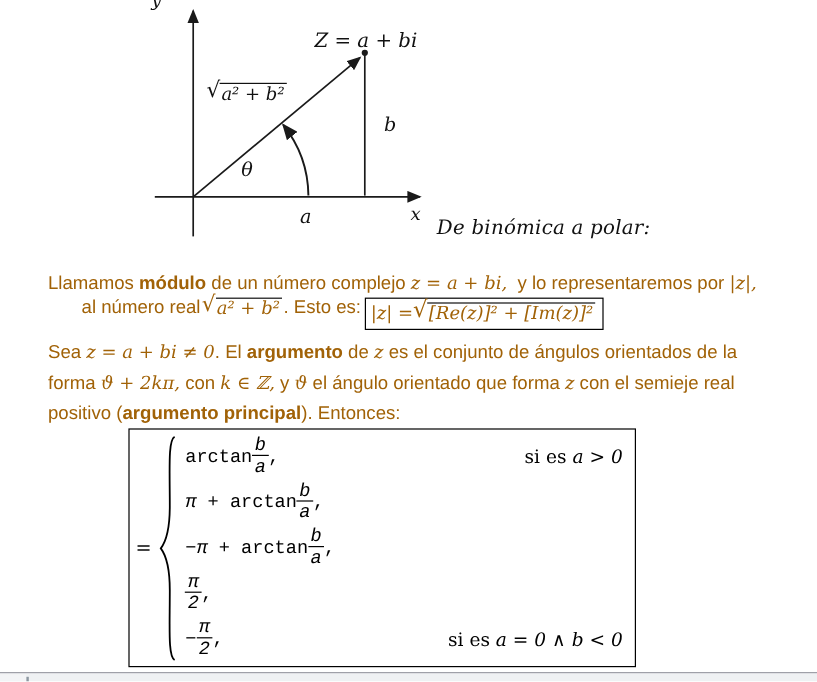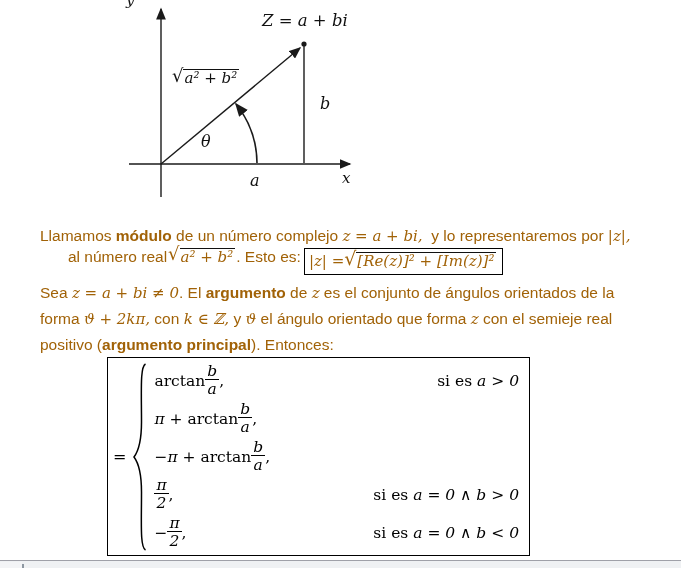--- a/index.html
+++ b/index.html
@@ -25,21 +25,21 @@
     border:1.7px solid #000;display:flex;align-items:center;background:#fff;
     font-family:"DejaVu Serif",serif;
   }
   #lhs-box{border:1.1px solid #000;padding:3px 5px;margin-left:5px;
            font-size:16px;white-space:nowrap;flex:none;}
   #lhs-eq{margin:0 3px 0 5px;font-size:16px;flex:none;}
   #brace{flex:none;margin-left:2px;}
   #case-rows{flex:1;display:flex;flex-direction:column;justify-content:space-between;
              padding:5px 0 4px 2px;height:188px;}
   .frow{display:flex;justify-content:space-between;align-items:center;}
-  .expr{margin-left:4px;font-size:15.5px;white-space:nowrap;}
+  .expr{margin-left:4px;font-size:15.5px;white-space:nowrap;font-family:Liberation Mono, monospace;}
   .cond{margin-right:10px;font-size:15.5px;white-space:nowrap;}
   .frac{display:inline-block;text-align:center;vertical-align:-0.55em;line-height:1;}
   .frac .fnum{display:block;font-style:italic;line-height:1.05;padding:0 2px;}
   .frac .fden{display:block;font-style:italic;line-height:1.2;border-top:1px solid #000;padding:0 2px;}
   .it{font-style:italic;}
   .up{font-style:normal;}
   
   #hscrollbar{position:absolute;left:0;top:560px;width:681px;height:8px;
               background:#eff1f3;border-top:1px solid #9fa0a8;}
   #hscroll-corner{position:absolute;left:0;top:1px;width:22px;height:7px;background:#f3f4f6;}
@@ -63,29 +63,30 @@
 
     <line x1="51" y1="164" x2="190" y2="48" stroke="#1a1a1a" stroke-width="1.4" marker-end="url(#arr)"></line>
     <circle cx="194" cy="44" r="2.6" fill="#1a1a1a"></circle>
 
     <line x1="194" y1="46" x2="194" y2="163" stroke="#1a1a1a" stroke-width="1.4"></line>
 
     <path d="M 147 163 A 96 96 0 0 0 126 104" fill="none" stroke="#1a1a1a" stroke-width="1.6" marker-end="url(#arr)"></path>
   </svg>
 
   <span class="abs mlbl" style="left:126px;top:-9px;font-size:15px;">y</span>
-  <span class="abs mlbl" style="left:262px;top:11px;font-size:16.5px;">Z = a + bi</span>
+  <span class="abs mlbl" style="left:262px;top:24px;font-size:16.5px;">Z = a + bi</span>
   <span class="abs mlbl sqrt-wrap" style="left:172px;top:69px;font-size:15px;">
     <span class="sqrt-rad" style="font-size:18px;margin-top:-2px;">√</span>
       <span class="sqrt-body">a² + b²</span>
   </span>
   <span class="abs mlbl" style="left:320px;top:94px;font-size:16px;">b</span>
   <span class="abs mlbl" style="left:201px;top:132px;font-size:16px;">θ</span>
   <span class="abs mlbl" style="left:250px;top:171px;font-size:16px;">a</span>
   <span class="abs mlbl" style="left:342px;top:169px;font-size:15px;">x</span>
+  <span class="abs mlbl" style="left:364px;top:180px;font-size:16.5px;letter-spacing:0.2px;">De binómica a polar:</span>
 
   <div class="tline" style="top:227px;">
     <span>Llamamos </span><span class="b">módulo</span><span> de un número complejo </span><span class="mi">z = a + bi,</span><span>&nbsp; y lo representaremos por </span><span class="mi">|z|,</span>
   </div>
 
   <div class="tline" style="top:248px;display:flex;align-items:flex-start;height:32px;margin-left:28px;">
     <span>al número real </span>
     <span class="mi sqrt-wrap" style="margin:0 1px;">
       <span class="sqrt-rad" style="font-size:18px;margin-top:-3px;">√</span>
         <span class="sqrt-body">a² + b²</span>
@@ -137,23 +138,20 @@
       <div class="frow">
         <span class="expr">
           <span class="it">−π + </span><span class="up">arctan</span><span class="frac"><span class="fnum">b</span><span class="fden">a</span></span><span class="up">,</span>
         </span>
       </div>
 
       <div class="frow">
         <span class="expr">
           <span class="it"></span><span class="up"></span><span class="frac"><span class="fnum">π</span><span class="fden">2</span></span><span class="up">,</span>
         </span>
-        <span class="cond">
-          <span class="up">si es </span><span class="it">a = 0  ∧ b &gt; 0</span>
-        </span>
       </div>
 
       <div class="frow">
         <span class="expr">
           <span class="it">−</span><span class="up"></span><span class="frac"><span class="fnum">π</span><span class="fden">2</span></span><span class="up">,</span>
         </span>
         <span class="cond">
           <span class="up">si es </span><span class="it">a = 0  ∧  b &lt; 0</span>
         </span>
       </div>

